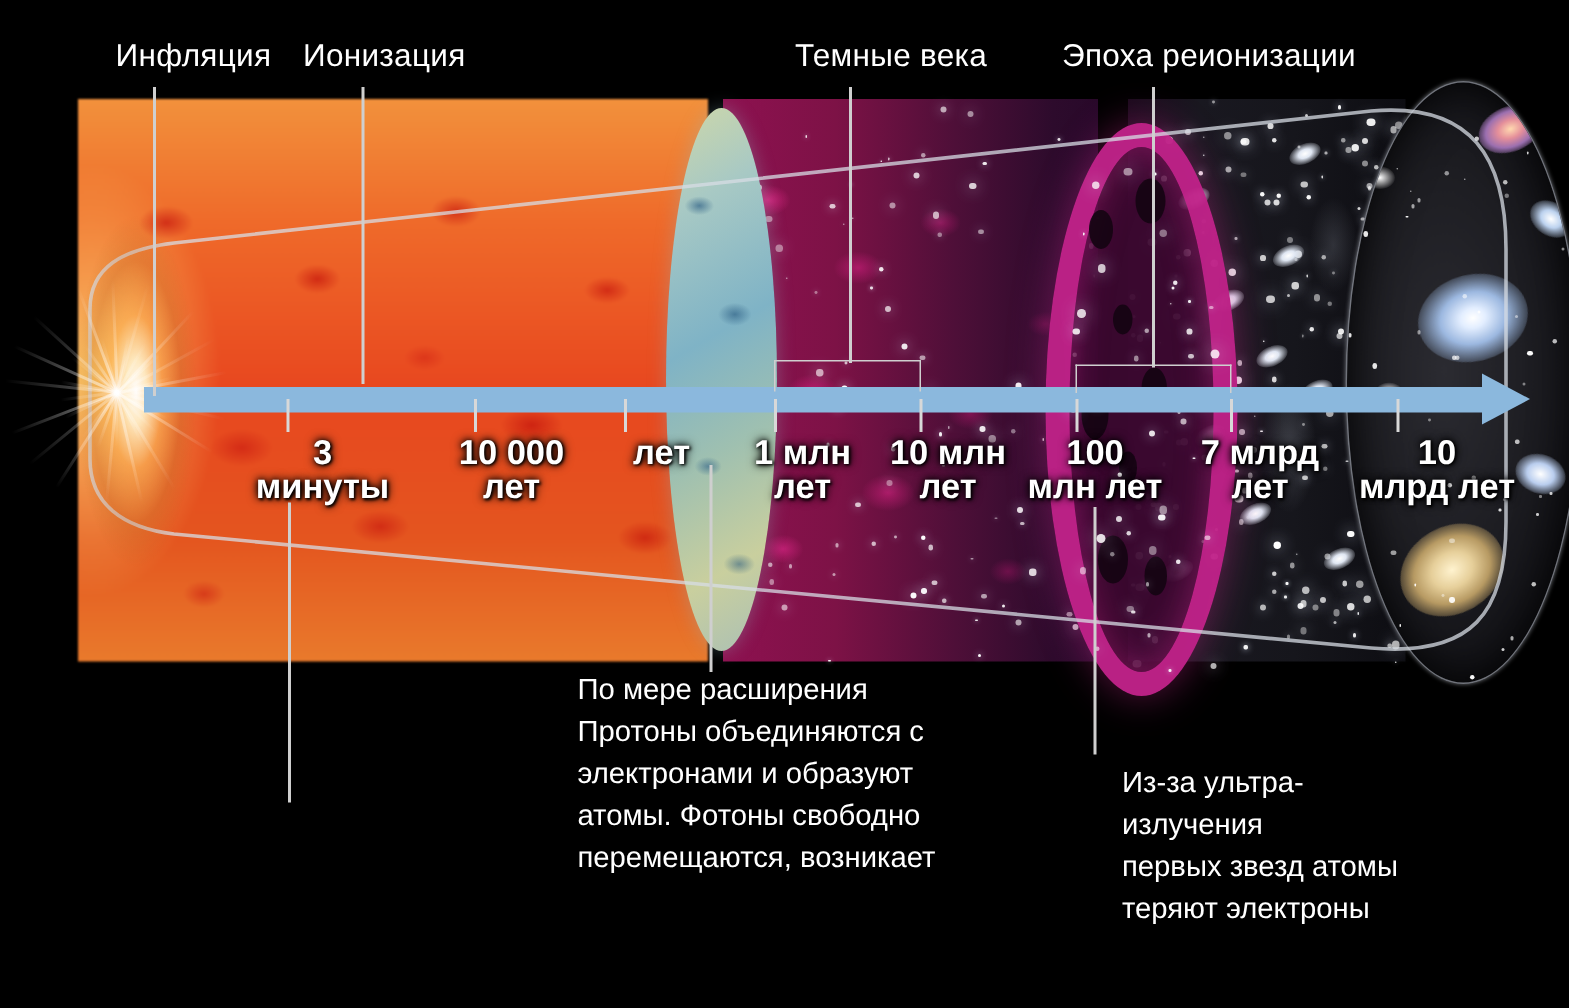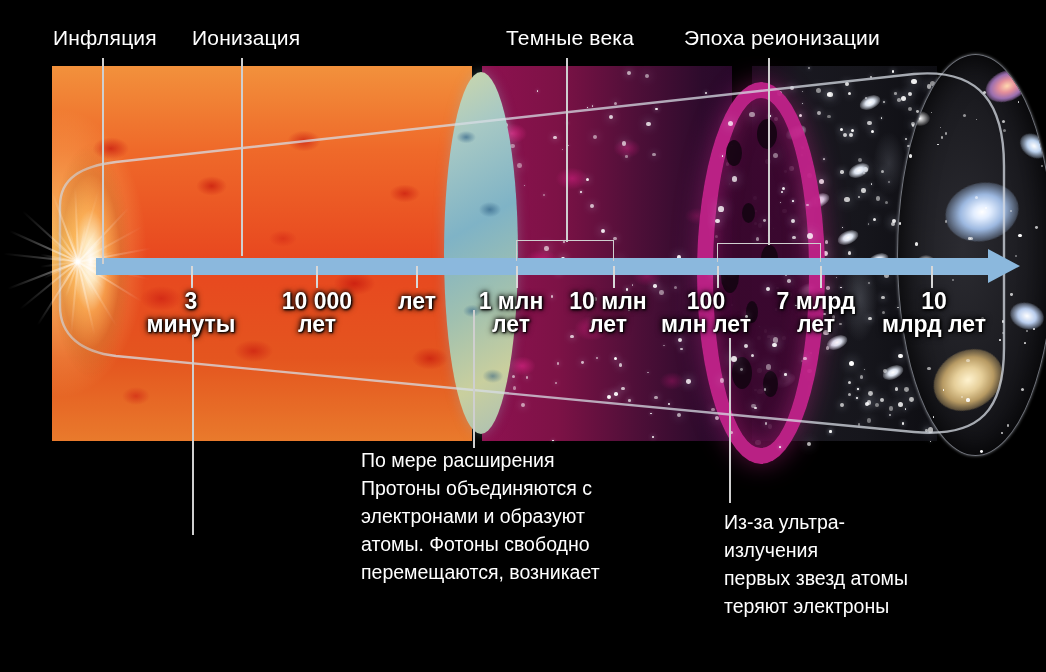--- a/index.html
+++ b/index.html
@@ -1,21 +1,21 @@
 <!DOCTYPE html>
 <html><head>
 <meta charset="utf-8">
 <style>
   html,body{margin:0;padding:0;background:#000;}
   body{width:1046px;height:672px;overflow:hidden;
        font-family:"Liberation Sans",sans-serif;}
   #stage{position:relative;width:1046px;height:672px;background:#000;overflow:hidden;}
 
   
-  .lbl{position:absolute;color:#fff;white-space:pre;line-height:1.18;}
+  .lbl{position:absolute;color:#fff;white-space:pre;line-height:1.18;margin-left:24px;}
   .top-lbl{font-size:21px;letter-spacing:.2px;}
   .tick-lbl{font-size:23px;font-weight:700;text-align:center;
             text-shadow:0 0 4px #000,0 0 7px #000,1px 1px 2px #000;line-height:1.0;}
   .body-lbl{font-size:19.5px;line-height:1.43;}
   .center-lbl{font-size:19.5px;line-height:1.43;text-align:center;}
 
   
   .leader{position:absolute;background:#cfcfcf;width:1.6px;}
   .bracket{position:absolute;border:1.6px solid #cfcfcf;border-bottom:none;}
 
@@ -597,21 +597,21 @@
   <div class="leader" style="left:768px;top:58px;height:187px;"></div>
 
   <div class="bracket" style="left:516px;top:240px;width:96px;height:20px;"></div>
   <div class="bracket" style="left:717px;top:243px;width:102px;height:18px;"></div>
 
   <div class="leader" style="left:192px;top:335px;height:200px;"></div>
   <div class="leader" style="left:473px;top:310px;height:138px;"></div>
   <div class="leader" style="left:729px;top:338px;height:165px;"></div>
 
   <div class="lbl top-lbl" style="left:53px;top:26px;">Инфляция</div>
-  <div class="lbl top-lbl" style="left:192px;top:26px;">Ионизация</div>
+  <div class="lbl top-lbl" style="left:178px;top:26px;">Ионизация</div>
   <div class="lbl top-lbl" style="left:506px;top:26px;">Темные века</div>
   <div class="lbl top-lbl" style="left:684px;top:26px;">Эпоха реионизации</div>
 
 
   <div class="lbl body-lbl" style="left:361px;top:447px;width:330px;" id="callout-middle"><div>По мере расширения</div><div>Протоны объединяются с</div><div>электронами и образуют</div><div>атомы. Фотоны свободно</div><div>перемещаются, возникает</div></div>
 
   <div class="lbl body-lbl" style="left:724px;top:509px;width:300px;" id="callout-right"><div>Из-за ультра-</div><div>излучения</div><div>первых звезд атомы</div><div>теряют электроны</div></div>
 
 </div>
 

